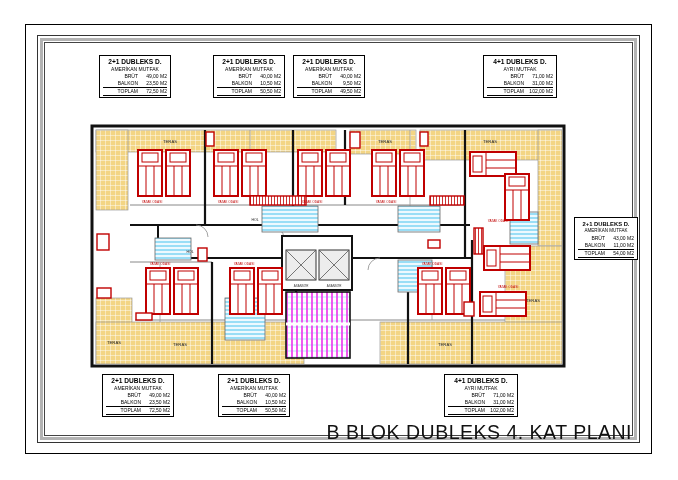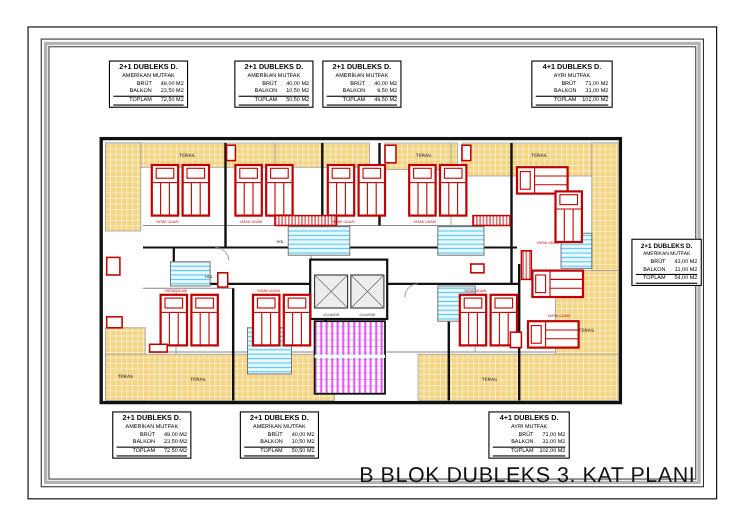--- a/index.html
+++ b/index.html
@@ -298,14 +298,14 @@
     <div class="ib-row u">
         <span class="l">BALKON</span>
         <span class="v">31,00 M2</span>
       </div>
     <div class="ib-row u">
         <span class="l">TOPLAM</span>
         <span class="v">102,00 M2</span>
       </div>
   </div>
 
-  <div id="plan-title">B BLOK DUBLEKS 3. KAT PLANI</div>
+  <div id="plan-title">B BLOK DUBLEKS 4. KAT PLANI</div>
 </div>
 
 </body></html>

